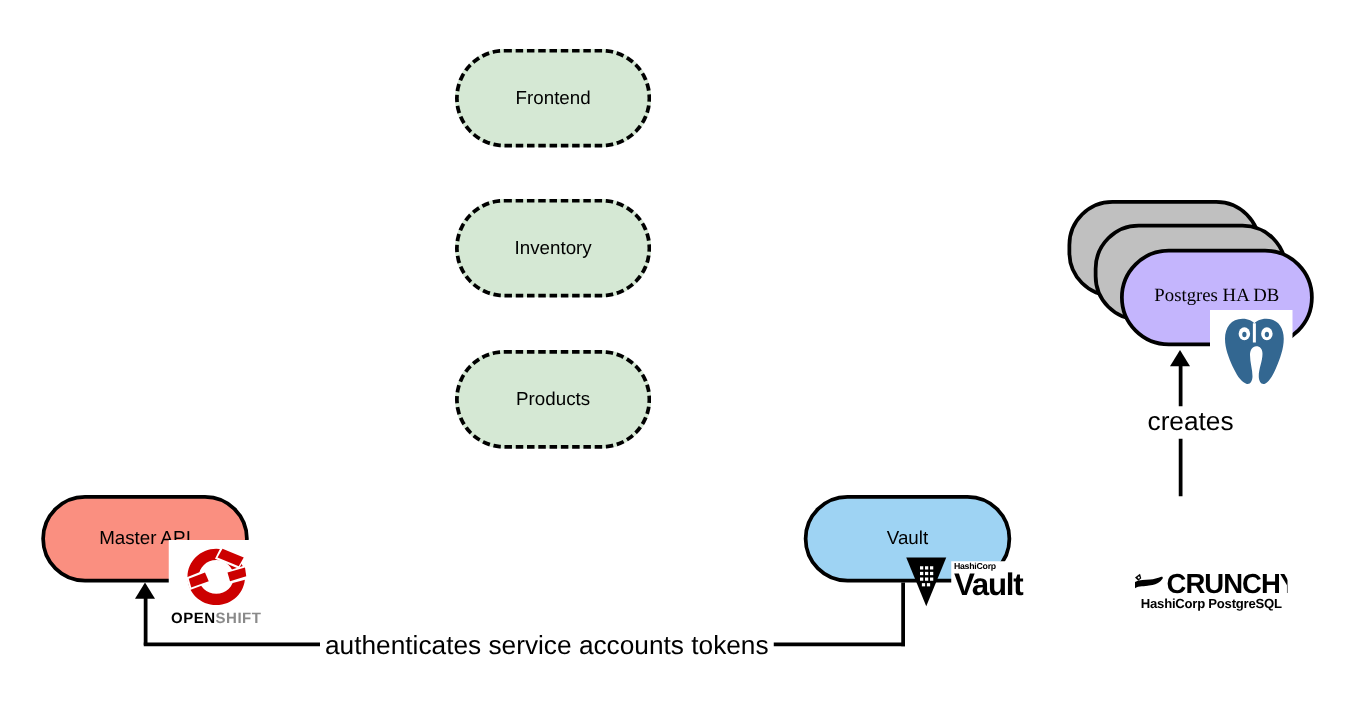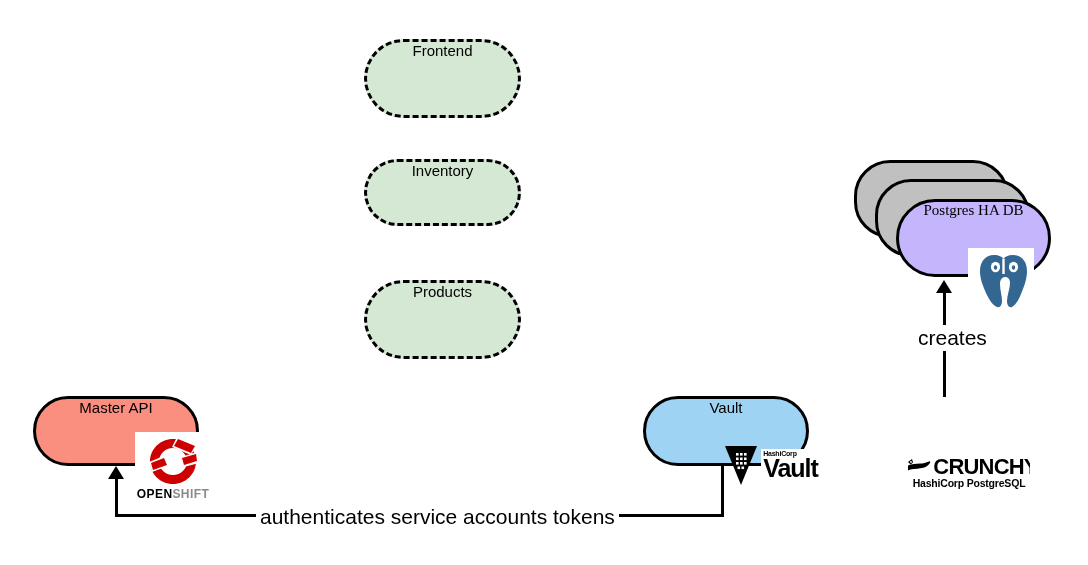--- a/index.html
+++ b/index.html
@@ -14,20 +14,21 @@
     position: relative;
     width: 1088px;
     height: 565px;
     background: #ffffff;
     overflow: hidden;
   }
   .node {
     position: absolute;
     box-sizing: border-box;
     display: flex;
+    align-items: center;
     justify-content: center;
     text-align: center;
     color: #000000;
     font-size: 15px;
     line-height: 1.15;
   }
   
   .svc {
     background: #d5e8d4;
     border: 3px dashed #000000;
@@ -167,21 +168,21 @@
 </style>
 </head>
 <body>
 
 <div id="canvas">
 
   <div class="node svc" style="left:364px; top:39px; width:157px; height:79px;">
     <span class="node-label">Frontend</span>
   </div>
 
-  <div class="node svc" style="left:364px; top:159px; width:157px; height:67px;">
+  <div class="node svc" style="left:364px; top:159px; width:157px; height:79px;">
     <span class="node-label">Inventory</span>
   </div>
 
   <div class="node svc" style="left:364px; top:280px; width:157px; height:79px;">
     <span class="node-label">Products</span>
   </div>
 
   <div>
     <div class="stack-layer" style="left:854px; top:160px; width:155px; height:78px;"></div>
     <div class="stack-layer" style="left:875px; top:179px; width:155px; height:78px;"></div>

